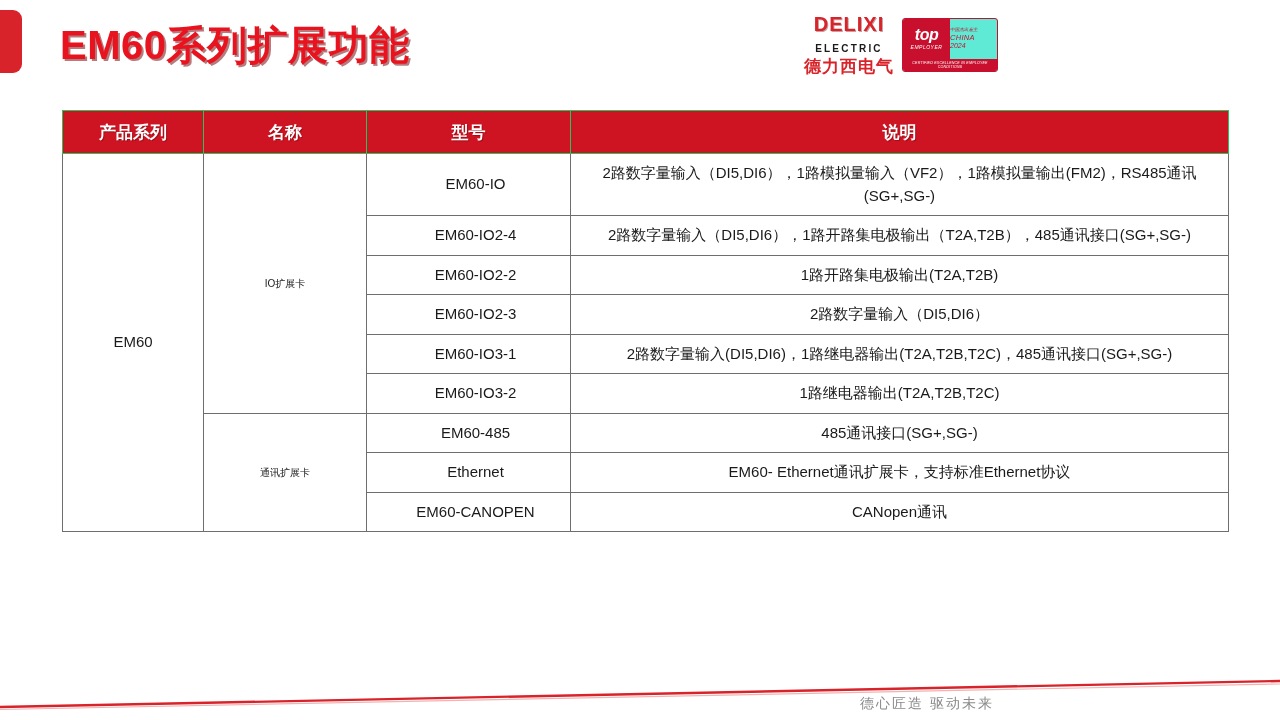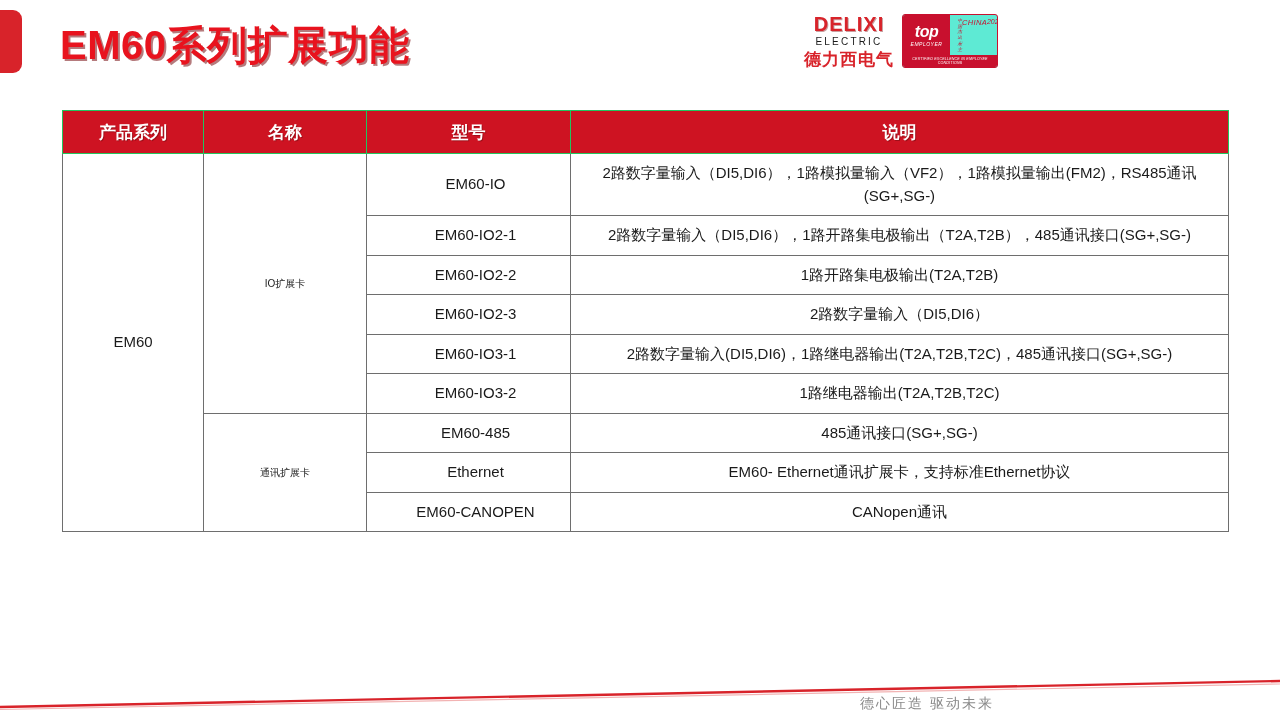--- a/index.html
+++ b/index.html
@@ -36,41 +36,41 @@
     display:flex; flex-direction:column; align-items:center;
     line-height:1;
   }
   .delixi-main {
     font-size:20px; font-weight:bold; color:#D8232A;
     letter-spacing:1px;
     text-shadow:1px 1px 0 rgba(120,15,18,0.4);
   }
   .delixi-sub {
     font-size:10px; color:#1a1a1a; letter-spacing:2.2px;
-    margin-top:3px; font-weight:normal;
+    margin-top:10px; font-weight:bold;
   }
   .delixi-cn {
     font-size:17px; font-weight:bold; color:#D8232A;
     letter-spacing:1px; margin-top:4px;
   }
   .top-badge {
     width:96px; border:1px solid #C8102E; border-radius:3px;
     overflow:hidden; background:#5eead4;font-style:italic;
   }
   .badge-main { display:flex; height:40px; }
   .badge-left {
     width:50%; background:#C8102E; color:#fff;
     display:flex; flex-direction:column;
     align-items:center; justify-content:center; line-height:1;
   }
   .badge-top { font-size:16px; font-weight:bold; letter-spacing:-0.5px; }
   .badge-emp { font-size:5px; letter-spacing:0.5px; margin-top:2px; }
   .badge-right {
-    width:50%; padding:3px 2px 2px 15px; color:#C8102E;
-    display:flex; flex-direction:row; justify-content:center;
+    width:50%; padding:3px 2px 2px 0; color:#C8102E;
+    display:flex; flex-direction:column; justify-content:center;
     line-height:1.25;
   }
   .badge-cn { font-size:4.6px; }
   .badge-country { font-size:7.5px; letter-spacing:0.3px; }
   .badge-year { font-size:7px; }
   .badge-foot {
     background:#C8102E; color:#fff; font-size:3.6px;
     text-align:center; padding:2px 0; letter-spacing:0.2px;
   }
 
@@ -161,21 +161,21 @@
       </tr>
     </thead>
     <tbody>
         <tr>
           <td class="cell-series" rowspan="9">EM60</td>
           <td class="cell-name" rowspan="6">IO扩展卡</td>
           <td class="cell-model">EM60-IO</td>
           <td class="cell-desc">2路数字量输入（DI5,DI6），1路模拟量输入（VF2），1路模拟量输出(FM2)，RS485通讯(SG+,SG-)</td>
         </tr>
         <tr>
-          <td class="cell-model">EM60-IO2-1</td>
+          <td class="cell-model">EM60-IO2-4</td>
           <td class="cell-desc">2路数字量输入（DI5,DI6），1路开路集电极输出（T2A,T2B），485通讯接口(SG+,SG-)</td>
         </tr>
         <tr>
           <td class="cell-model">EM60-IO2-2</td>
           <td class="cell-desc">1路开路集电极输出(T2A,T2B)</td>
         </tr>
         <tr>
           <td class="cell-model">EM60-IO2-3</td>
           <td class="cell-desc">2路数字量输入（DI5,DI6）</td>
         </tr>

